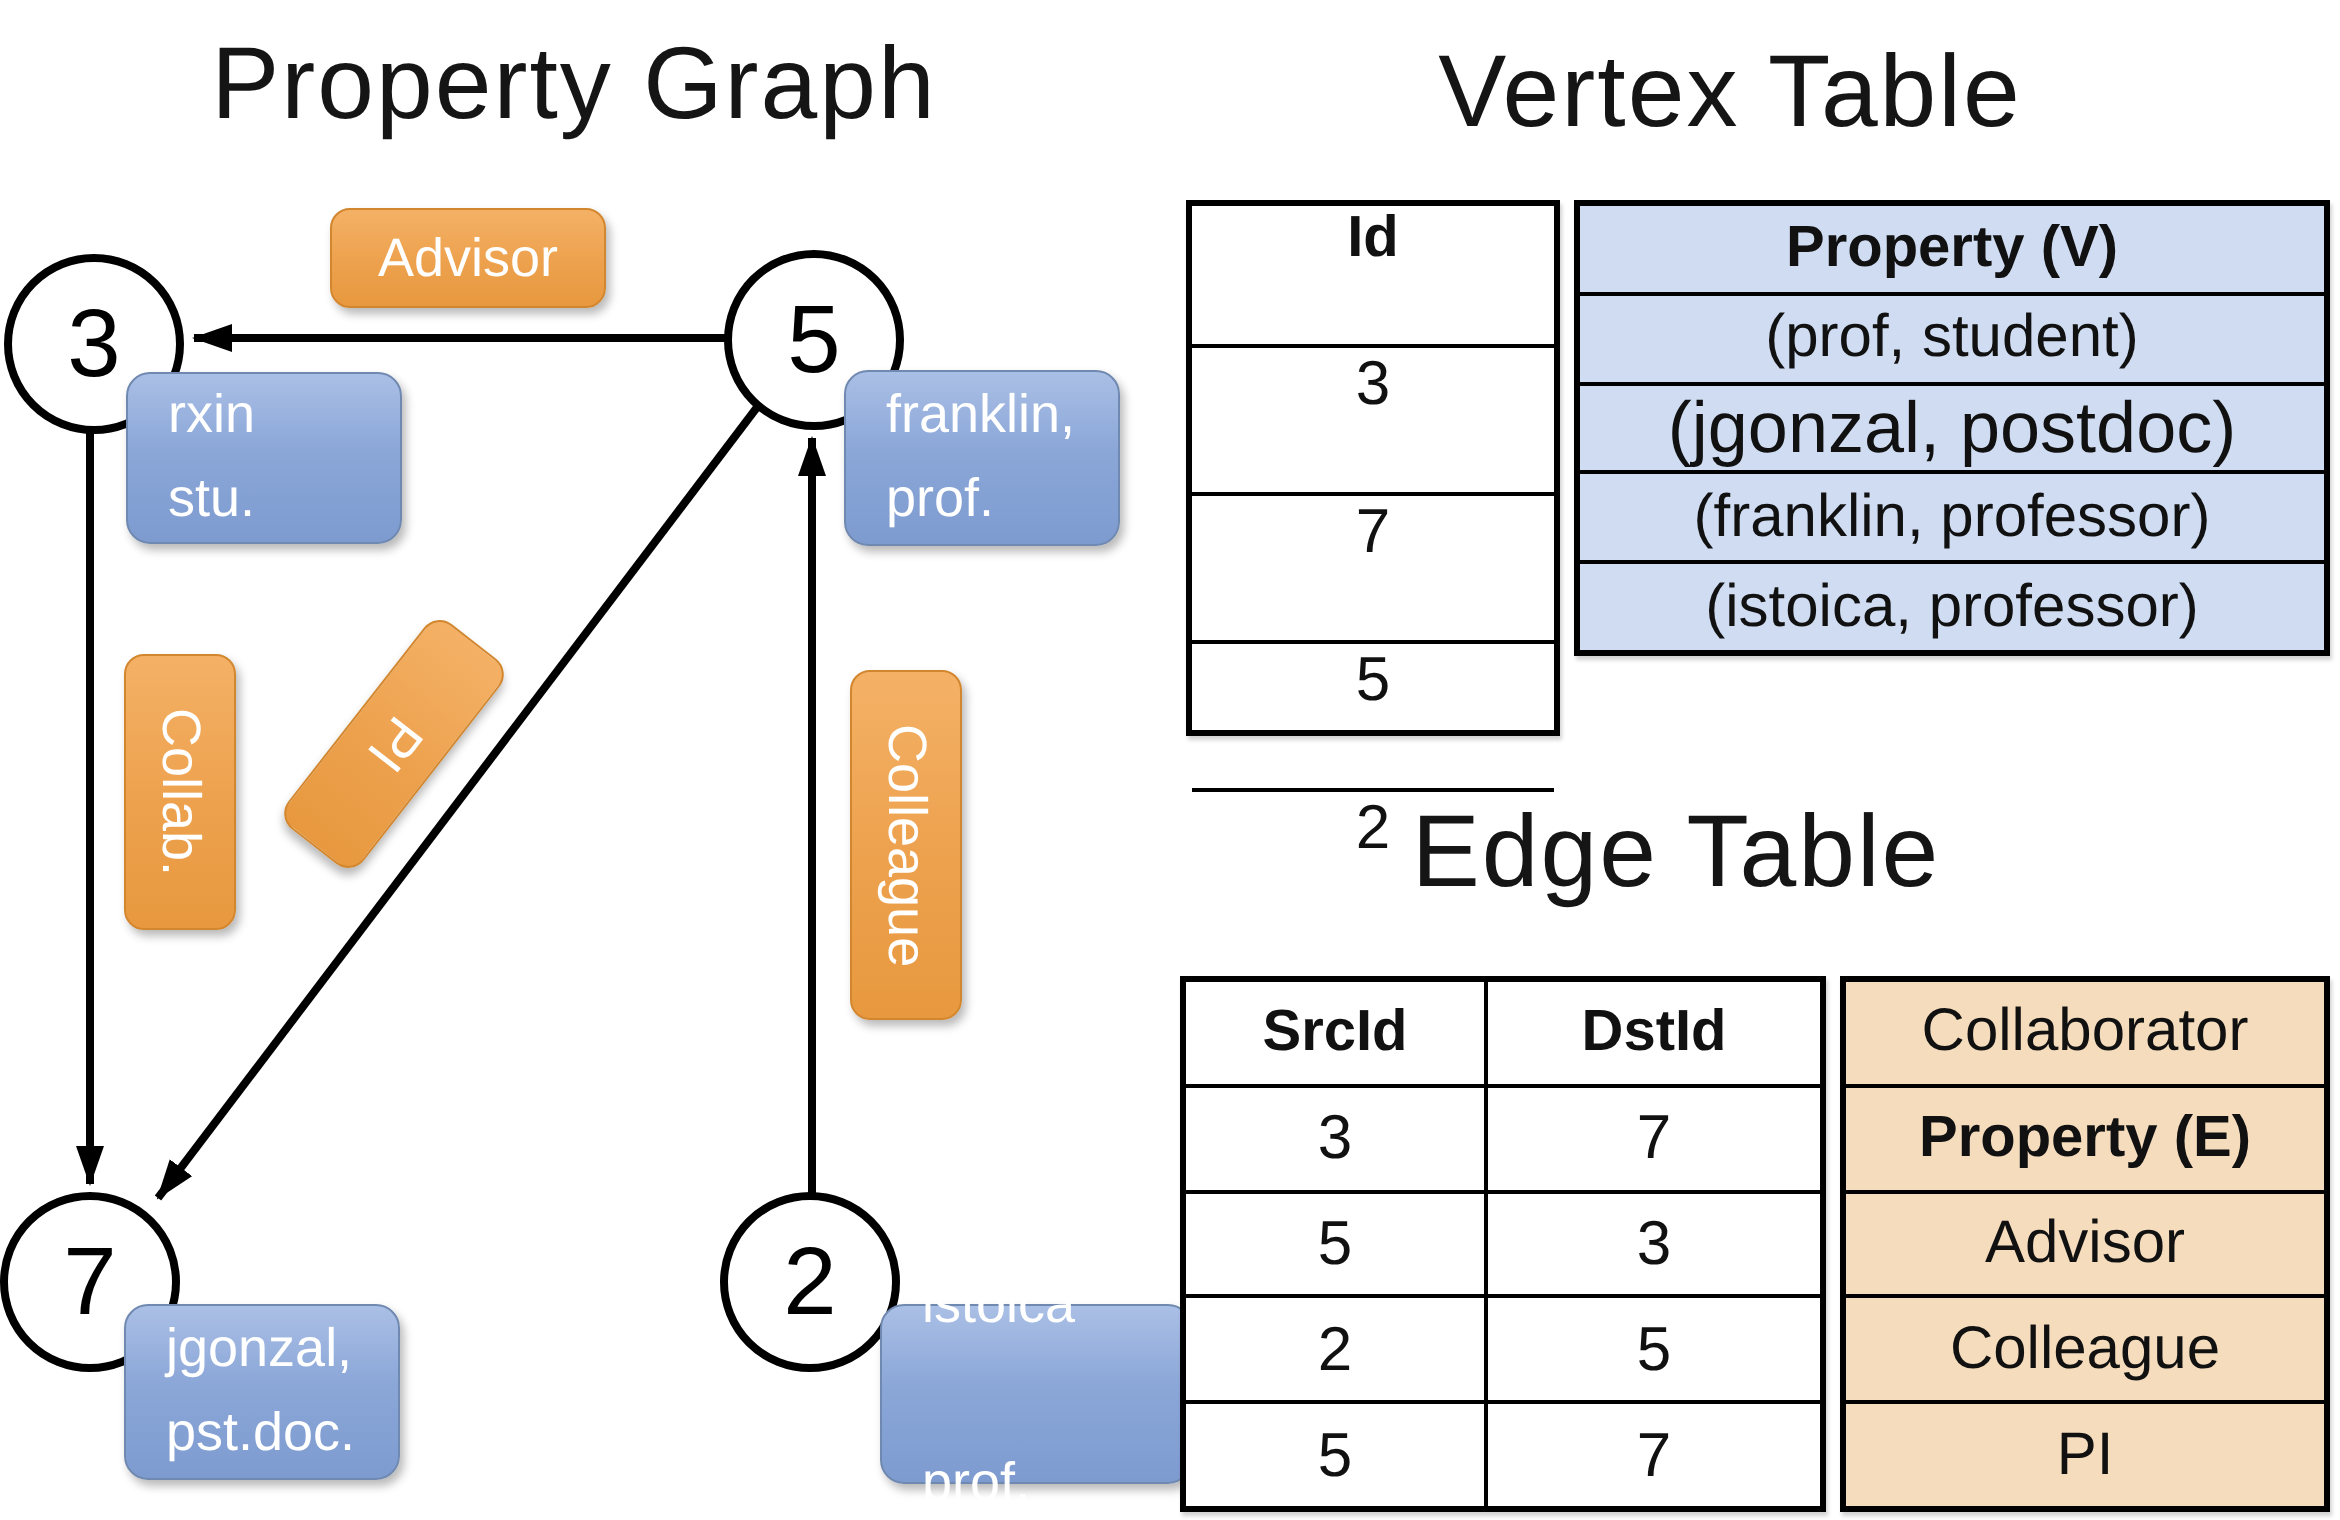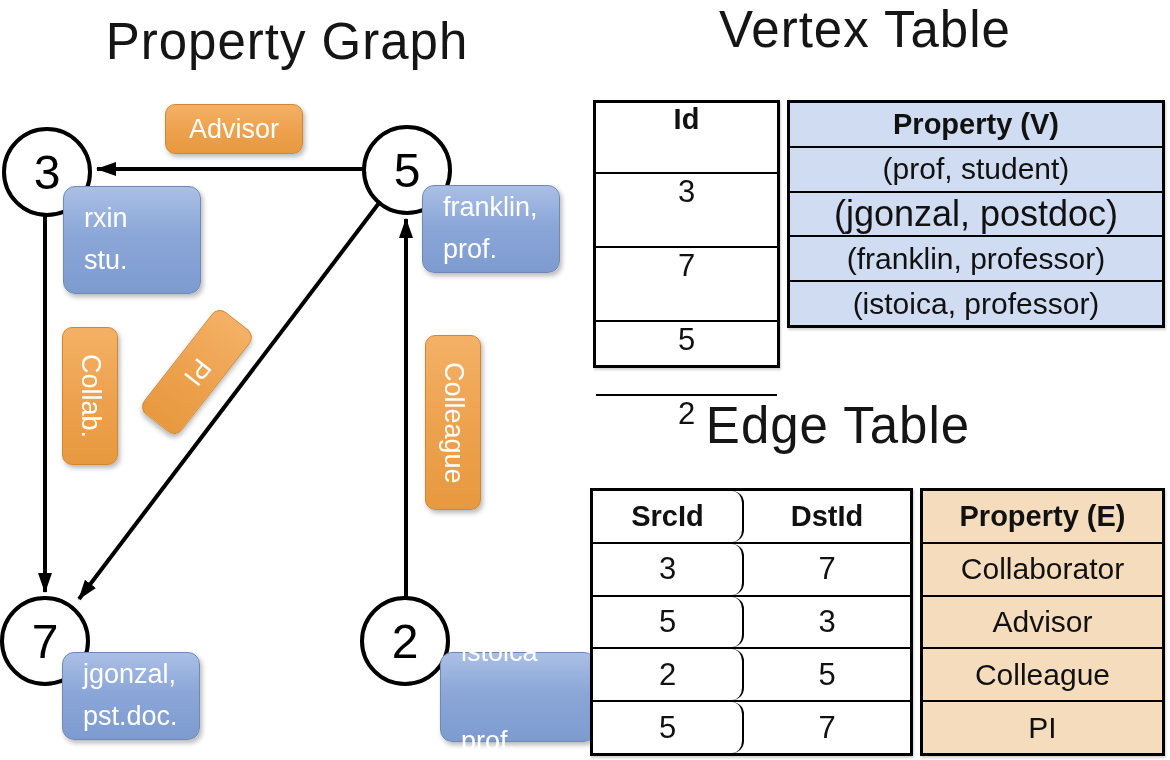--- a/index.html
+++ b/index.html
@@ -3,21 +3,21 @@
 <meta charset="utf-8">
 <style>
   html,body{margin:0;padding:0;background:#fff;}
   body{width:1170px;height:760px;overflow:hidden;
        font-family:"Liberation Sans", sans-serif;color:#111;}
   .canvas{position:relative;width:1170px;height:760px;background:#fff;}
 
   .title{position:absolute;font-size:51px;font-weight:300;letter-spacing:1px;
          color:#151515;text-align:center;white-space:nowrap;}
   .graph-title{left:0;top:12px;width:574px;}
-  .vertex-title{left:565px;top:0;width:600px;}
+  .vertex-title{left:565px;top:16px;width:600px;}
   .edge-title{left:538px;top:396px;width:600px;}
 
   svg.edges{position:absolute;left:0;top:0;}
 
   .node{position:absolute;width:90px;height:90px;box-sizing:border-box;
         border:4px solid #000;border-radius:50%;background:#fff;
         display:flex;align-items:center;justify-content:center;
         font-size:48px;font-weight:300;color:#000;}
 
   .vprop{position:absolute;box-sizing:border-box;border-radius:12px;
@@ -42,21 +42,21 @@
   .subtable .cell + .cell{border-top:2px solid #000;}
   .subtable .cell.hdr{font-weight:bold;font-size:29px;}
   .blue{background:#cfdcf1;}
   .tan{background:#f5dcbd;}
   .duo{position:absolute;box-sizing:border-box;border:3px solid #000;
        display:flex;flex-direction:column;background:#fff;
        box-shadow:1px 2px 2px rgba(0,0,0,0.18);}
   .duo .row{flex:1;display:flex;}
   .duo .row + .row{border-top:2px solid #000;}
   .duo .row .c{flex:1;display:flex;align-items:center;justify-content:center;
-               font-size:31px;border-radius:12px;}
+               font-size:31px;}
   .duo .row .c:first-child{border-right:2px solid #000;flex:0 0 149px;}
   .duo .row .c.hdr{font-weight:bold;font-size:29px;}
 </style>
 </head>
 <body>
 
 <div class="canvas">
 
   <div class="title graph-title">Property Graph</div>
   <div class="title vertex-title">Vertex Table</div>
@@ -72,21 +72,21 @@
     <line x1="45" y1="216" x2="45" y2="592" stroke="#000" stroke-width="4" marker-end="url(#arrow)"></line>
     <line x1="379" y1="203" x2="79" y2="599" stroke="#000" stroke-width="4" marker-end="url(#arrow)"></line>
     <line x1="406" y1="597" x2="406" y2="219" stroke="#000" stroke-width="4" marker-end="url(#arrow)"></line>
   </svg>
 
   <div class="node" style="left:2px;top:127px;">3</div>
   <div class="node" style="left:362px;top:125px;">5</div>
   <div class="node" style="left:0px;top:596px;">7</div>
   <div class="node" style="left:360px;top:596px;">2</div>
 
-  <div class="vprop" style="left:63px;top:186px;width:138px;height:108px;">
+  <div class="vprop" style="left:63px;top:186px;width:138px;height:86px;">
     <span>rxin</span>
     <span>stu.</span>
   </div>
   <div class="vprop" style="left:422px;top:185px;width:138px;height:88px;">
     <span>franklin,</span>
     <span>prof.</span>
   </div>
   <div class="vprop" style="left:62px;top:652px;width:138px;height:88px;">
     <span>jgonzal,</span>
     <span>pst.doc.</span>
@@ -134,20 +134,20 @@
       <div class="c">2</div>
       <div class="c">5</div>
     </div>
     <div class="row">
       <div class="c">5</div>
       <div class="c">7</div>
     </div>
   </div>
 
   <div class="subtable tan" style="left:920px;top:488px;width:245px;height:268px;">
+    <div class="cell" style="font-size:30px;">Collaborator</div>
     <div class="cell hdr">Property (E)</div>
-    <div class="cell" style="font-size:30px;">Collaborator</div>
     <div class="cell" style="font-size:30px;">Advisor</div>
     <div class="cell" style="font-size:30px;">Colleague</div>
     <div class="cell" style="font-size:30px;">PI</div>
   </div>
 
 </div>
 
 </body></html>

